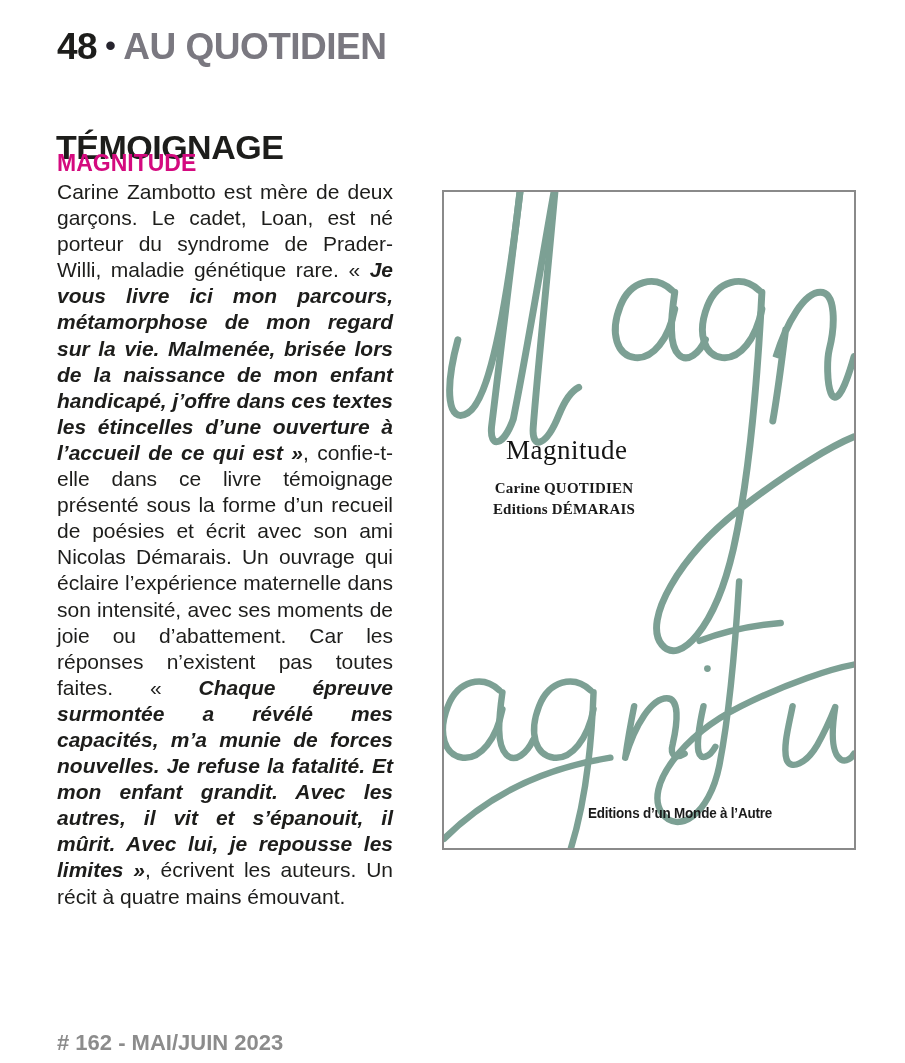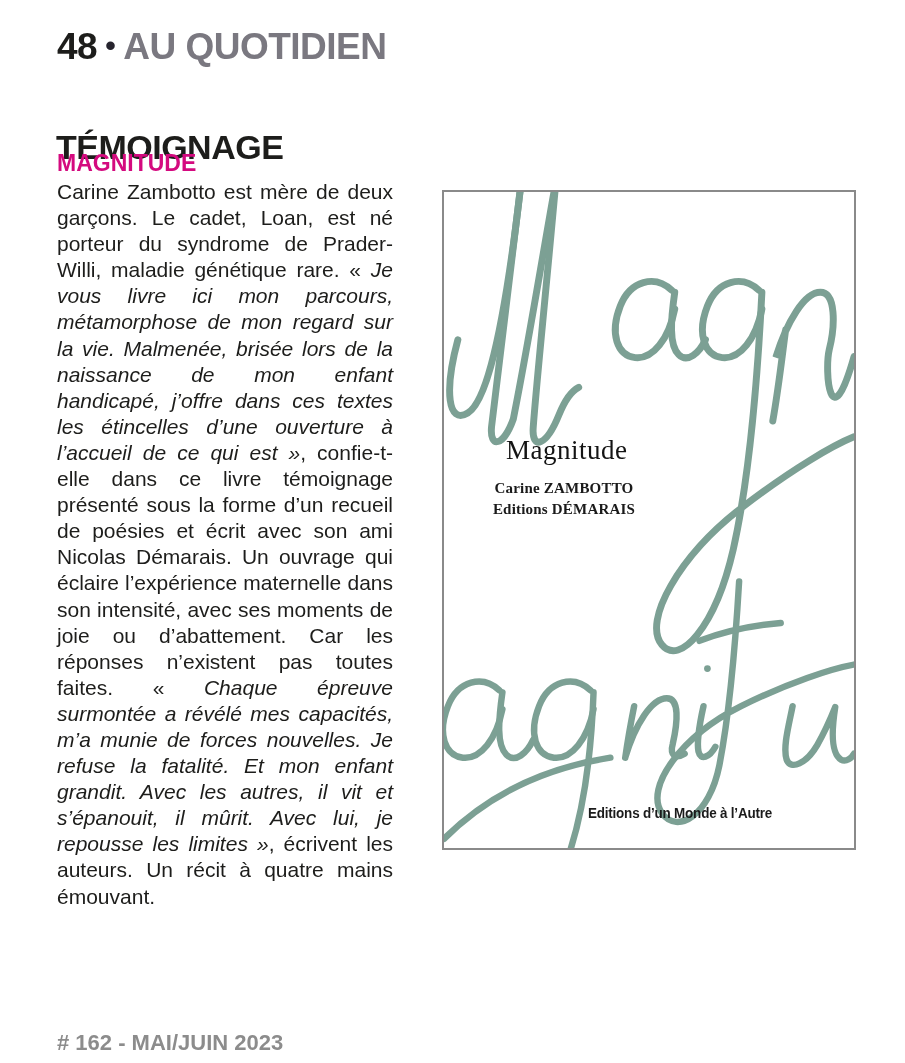--- a/index.html
+++ b/index.html
@@ -39,21 +39,21 @@
   .article-title{
     position:absolute;left:57px;top:150px;
     font-size:23px;font-weight:800;letter-spacing:0;color:var(--accent_magenta);
   }
   
   .body-text{
     position:absolute;left:57px;top:179px;width:336px;
     font-size:21px;line-height:26.1px;
     text-align:justify;color:var(--text);
   }
-  .body-text .it{font-style:italic;}
+  .body-text .it{font-style:italic;font-weight:bold;}
   
   .credit{
     position:absolute;left:57px;top:888px;
     font-size:22px;line-height:29px;
     font-style:italic;font-weight:700;color:var(--credit_gray);
     letter-spacing:0;
   }
   
   .footer{
     position:absolute;left:57px;top:1006px;
@@ -132,20 +132,20 @@
         <circle cx="266" cy="480" r="3.4" fill="#7ca094" stroke="none"></circle>
         <path class="w6" d="M 298 392 C 294 460 287 532 278 578 C 268 628 236 648 220 626 C 202 600 240 548 300 518 C 348 494 392 480 414 476"></path>
         <path class="w6" d="M 258 452 C 284 442 316 436 340 434"></path>
         <path class="w6" d="M 352 518 C 348 538 342 560 346 572 C 350 583 366 576 377 557 C 385 543 391 529 395 519 M 395 519 C 391 545 391 566 401 572 C 406 575 412 570 414 566"></path>
       </g>
     </svg>
 
     <div class="cover-title">Magnitude</div>
 
     <div class="cover-authors">
-      <div>Carine ZAMBOTTO</div>
+      <div>Carine QUOTIDIEN</div>
       <div>Editions DÉMARAIS</div>
     </div>
 
     <div class="cover-publisher">Editions d’un Monde à l’Autre</div>
   </div>
 
 </div>
 
 </body></html>

